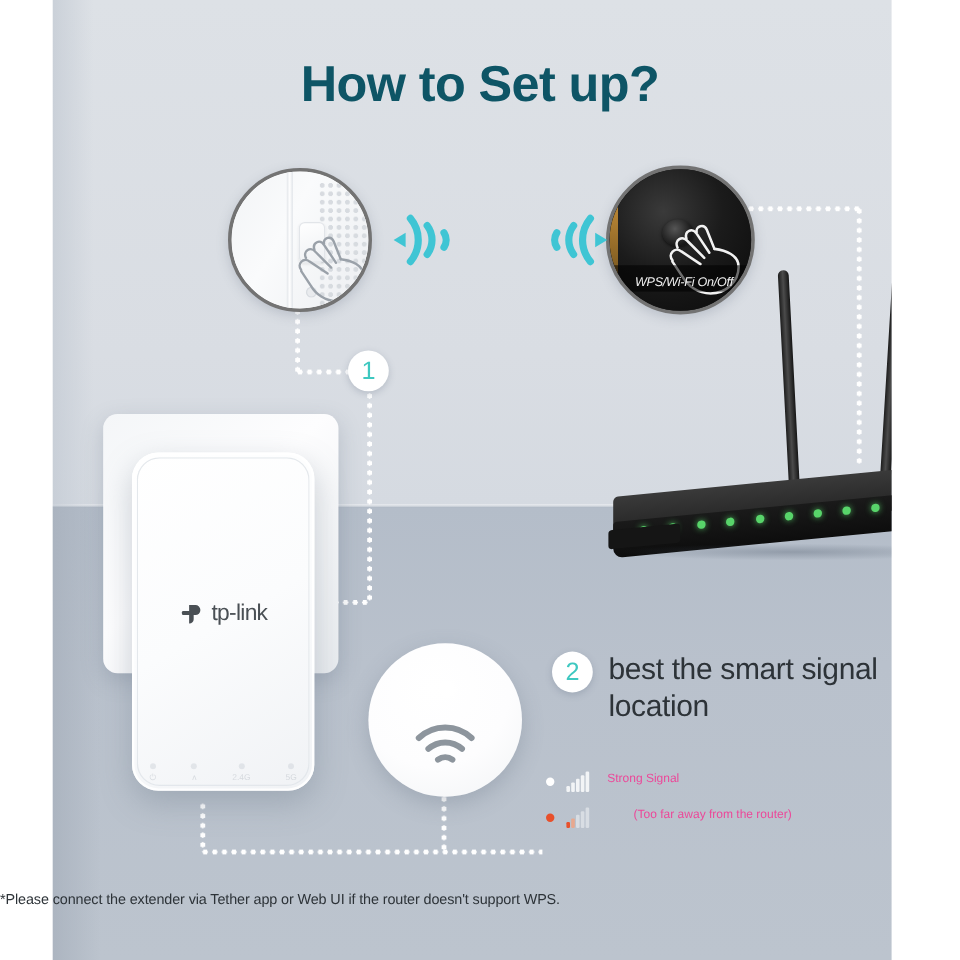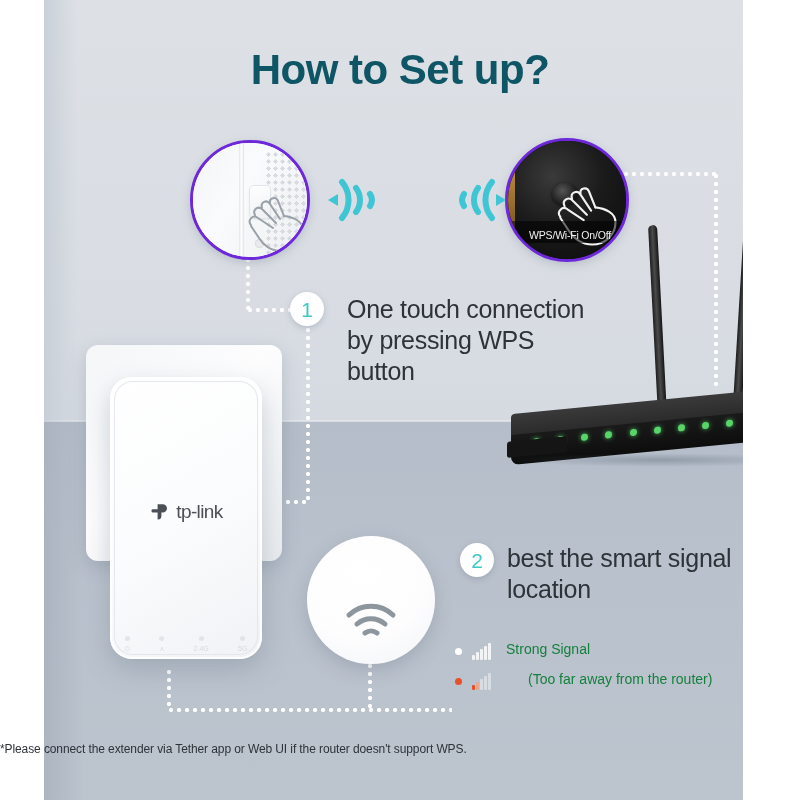--- a/index.html
+++ b/index.html
@@ -54,21 +54,21 @@
     background-size:4px 8px;background-repeat:repeat-y;
   }
 
   
   .bubble{
     position:absolute;border-radius:50%;
     box-shadow:0 3px 10px rgba(90,105,125,.25);
     overflow:hidden;
     background:#fff;
   }
-  .bubble-ring{ border:3px solid #6d28d9; box-sizing:border-box; }
+  .bubble-ring{ border:3px solid #737373; box-sizing:border-box;font-style:italic; }
 
   
   #bubble-extender{ left:190px;top:140px;width:120px;height:120px; }
   .ext-body{
     position:absolute;inset:0;
     background:linear-gradient(120deg,#f2f4f6 0%,#fafbfc 40%,#eceef1 100%);
   }
   .ext-edge{
     position:absolute;left:46px;top:0;width:5px;height:120px;
     background:linear-gradient(90deg,#e3e6ea,#ffffff 50%,#dfe3e8);
@@ -139,21 +139,21 @@
   }
 
   
   .legend{position:absolute;left:455px;top:640px;width:300px;}
   .legend-row{display:flex;align-items:flex-start;margin-bottom:10px;}
   .legend-dot{width:7px;height:7px;border-radius:50%;margin-top:8px;margin-right:10px;flex:0 0 auto;}
   .legend-dot.strong{background:#ffffff;}
   .legend-dot.weak{background:#e8502b;}
   .legend-bars{width:22px;height:18px;margin-top:2px;margin-right:12px;flex:0 0 auto;position:relative;}
   .legend-bars i{position:absolute;bottom:0;width:3px;border-radius:1px;display:block;}
-  .legend-label{color:#15803d;font-size:14px;line-height:19px;}
+  .legend-label{color:#ec4899;font-size:10px;line-height:19px;}
 
   
   .footnote{
     position:absolute;left:0;top:742px;width:800px;text-align:left;
     color:#2d3338;font-size:12px;letter-spacing:-0.1px;
   }
 
   
   #extender{position:absolute;left:84px;top:345px;width:200px;height:330px;}
   .ex-back{
@@ -318,25 +318,20 @@
         <path d="M26 16 A20 20 0 0 0 26 40"></path>
         <path d="M12 22 A11 11 0 0 0 12 34"></path>
       </g>
       <path d="M54 28 L44 22 L44 34 Z" fill="#3fc5d4"></path>
     </svg>
   </div>
 
   <div class="badge" style="left:290px;top:292px;">
     <span>1</span>
   </div>
-  <div class="step-text" style="left:347px;top:294px;width:300px;">
-    <div>One touch connection</div>
-    <div>by pressing WPS</div>
-    <div>button</div>
-  </div>
 
   <div class="badge" style="left:460px;top:543px;">
     <span>2</span>
   </div>
   <div class="step-text" style="left:507px;top:543px;width:290px;">
     <div>best the smart signal</div>
     <div>location</div>
   </div>
 
   <div class="legend">

